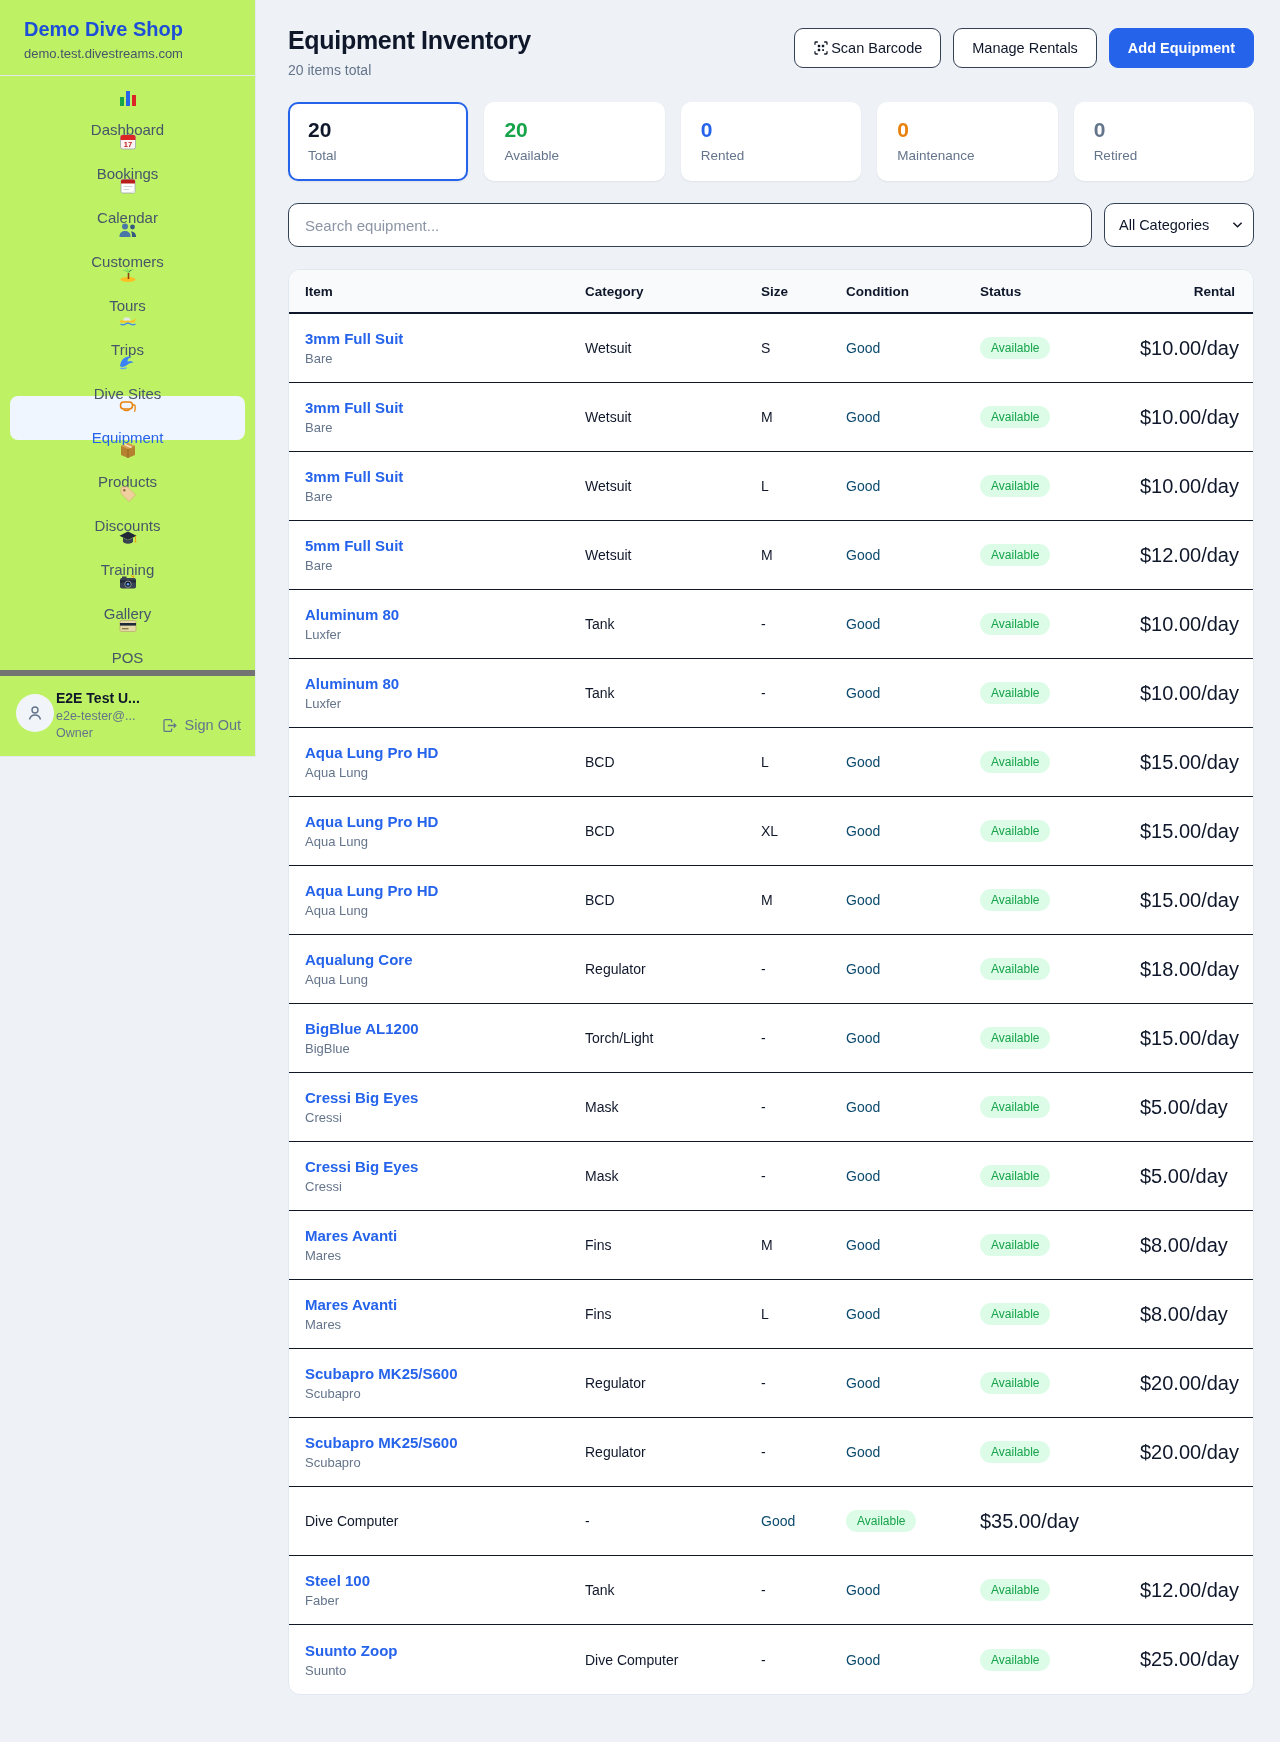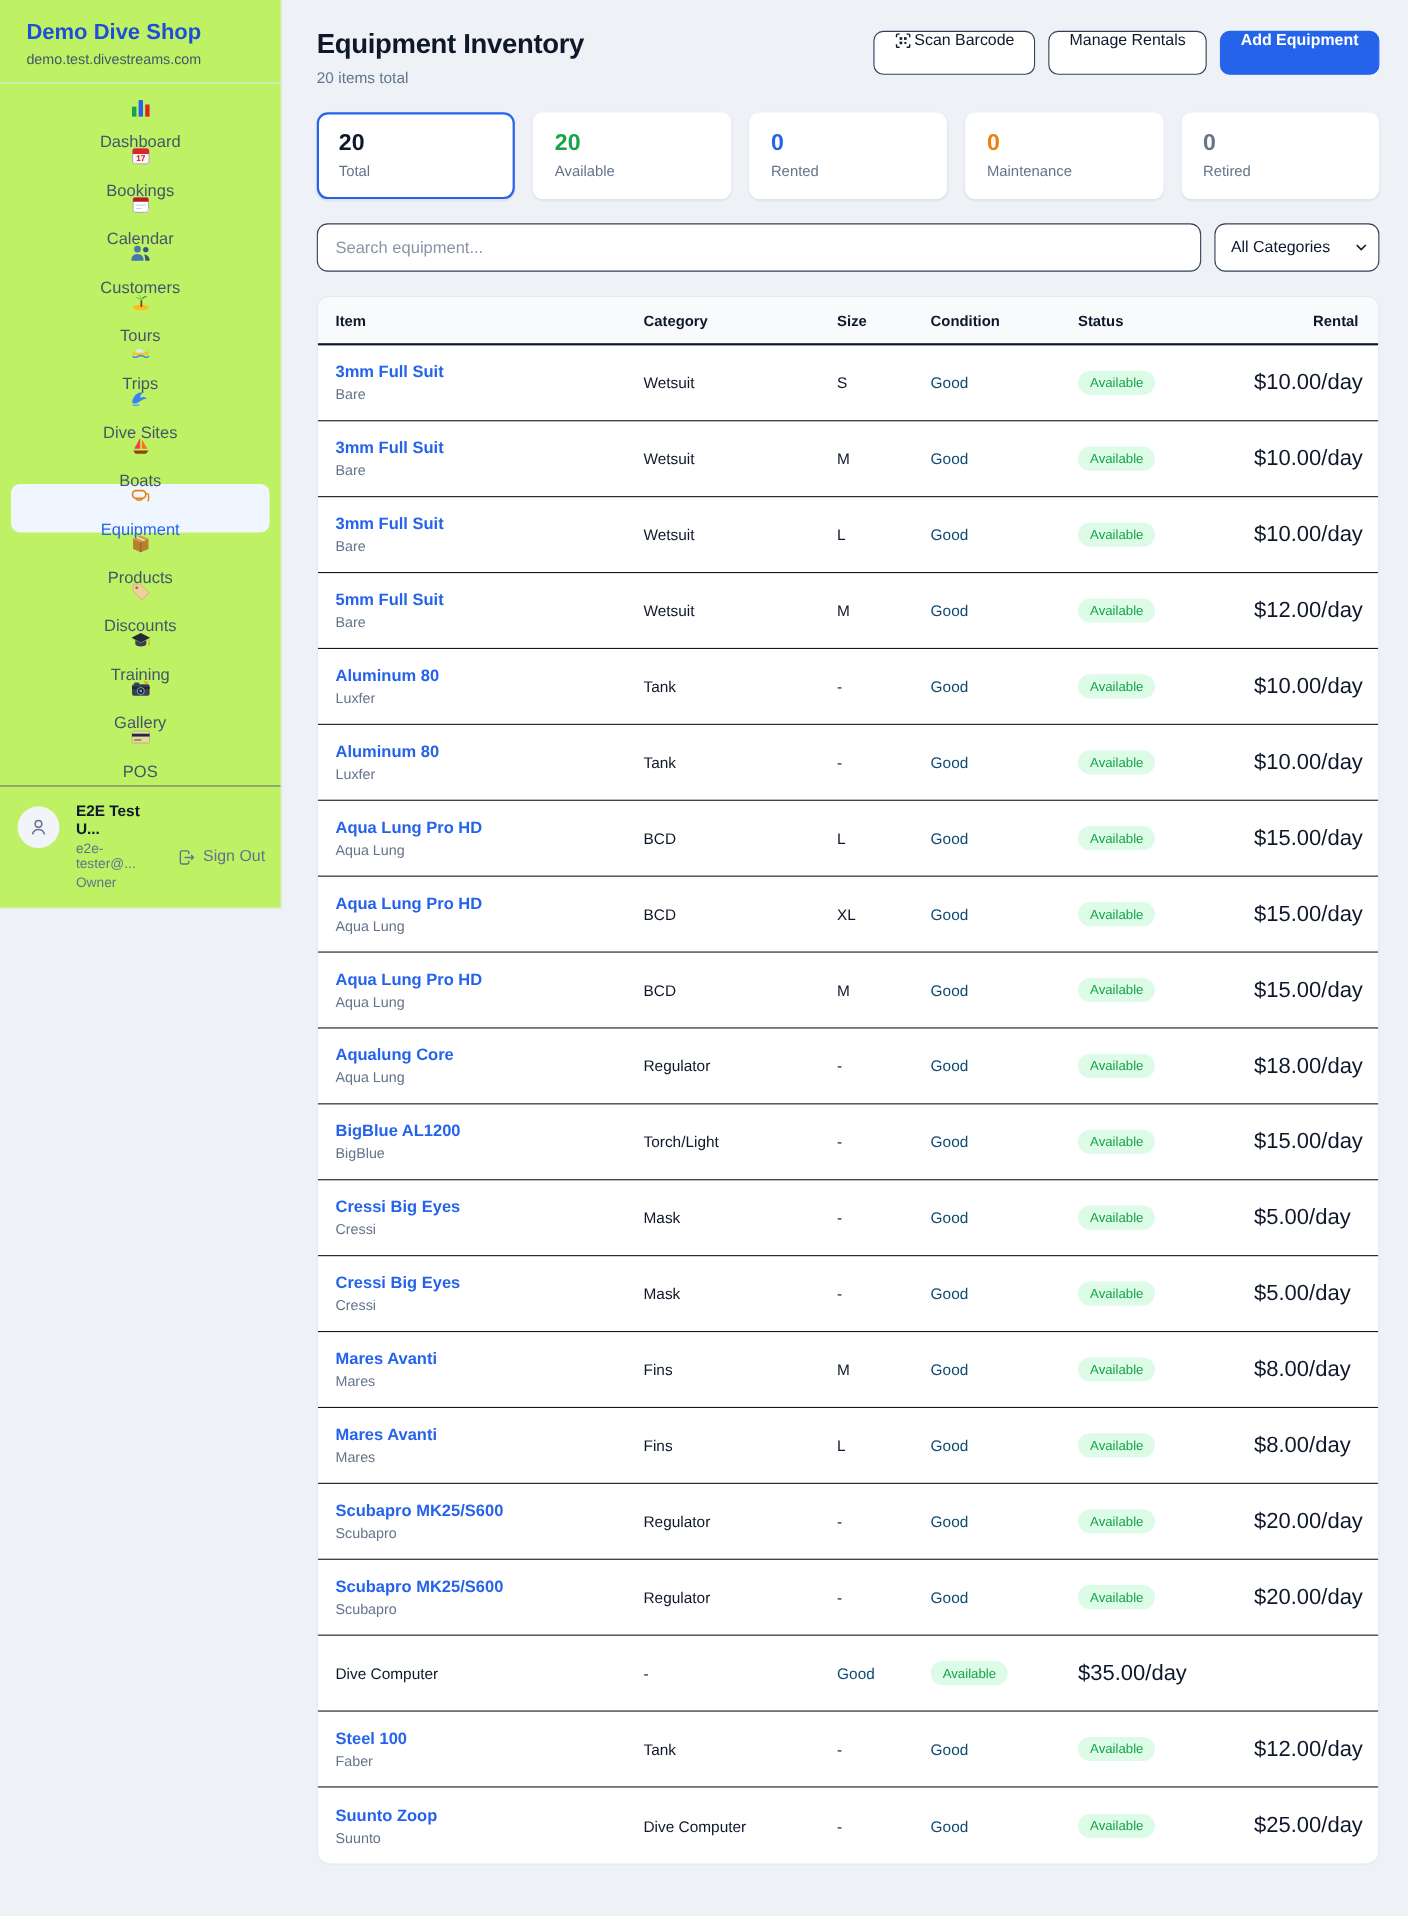--- a/index.html
+++ b/index.html
@@ -11,40 +11,40 @@
              border-right: 1px solid #e2e8f0; border-bottom: 1px solid #e2e8f0; }
   .brand { padding: 18px 24px 14px; border-bottom: 1px solid #e2e8f0; }
   .brand-title { font-size: 20px; font-weight: bold; color: #1d4ed8; margin-bottom: 5px; }
   .brand-sub { font-size: 13px; color: #475569; }
   .nav { padding: 12px 0 10px; }
   .nav-item { display: flex; align-items: center; gap: 13px; height: 44px; margin: 0 10px;
               padding: 0 13px; border-radius: 8px; color: #475569; font-size: 15px; cursor: pointer; flex-direction: column; }
   .nav-item.active { background: #eff6ff; color: #2563eb; }
   .nav-icon { width: 20px; height: 20px; display: inline-flex; flex: 0 0 auto; }
   .nav-icon svg { width: 20px; height: 20px; }
-  .user-row { border-top: 1px solid #737373; padding: 14px 14px 16px 16px; display: flex; gap: 15px; }
+  .user-row { border-top: 6px solid #737373; padding: 14px 14px 16px 16px; display: flex; gap: 2px; }
   .avatar { width: 38px; height: 38px; border-radius: 50%; background: #f1f5f9; flex: 0 0 auto;
             display: flex; align-items: center; justify-content: center; margin-top: 4px; }
   .avatar svg { width: 20px; height: 20px; }
   .user-meta { flex: 1 1 auto; min-width: 0; }
   .user-name { font-weight: bold; font-size: 14px; color: #0f172a; }
   .user-email, .user-role { font-size: 12.5px; color: #64748b; margin-top: 3px; }
   .signout { display: flex; align-items: center; gap: 7px; color: #64748b; font-size: 14.5px;
              margin-top: 20px; cursor: pointer; white-space: nowrap; }
   .signout svg { width: 17px; height: 17px; }
 
   
   .main { margin-left: 256px; padding: 26px 26px 0 32px; }
   .page-head { display: flex; justify-content: space-between; align-items: flex-start; }
   .page-title { font-size: 25px; font-weight: bold; letter-spacing: -0.3px; color: #0f172a; }
   .page-sub { font-size: 14px; color: #64748b; margin-top: 7px; }
   .head-actions { display: flex; gap: 12px; margin-top: 2px; }
   .btn { height: 40px; padding: 0 18px; border-radius: 9px; border: 1px solid #334155; background: #fff;
          font-family: "Liberation Sans", sans-serif; font-size: 14.5px; font-weight: 500; color: #0f172a;
-         display: inline-flex; align-items: flex-start; gap: 2px; cursor: pointer; }
+         display: inline-flex; align-items: center; gap: 2px; cursor: pointer; }
   .btn svg { width: 16px; height: 16px; }
   .btn-primary { background: #2563eb; border-color: #2563eb; color: #fff; font-weight: 600; }
 
   .stats { display: flex; gap: 16px; margin-top: 24px; }
   .stat-card { flex: 1 1 0; background: #fff; border: 2px solid transparent; border-radius: 10px;
                padding: 14px 18px 16px; box-shadow: 0 1px 2px rgba(15,23,42,.07); cursor: pointer; }
   .stat-card.selected { border-color: #2563eb; }
   .stat-value { font-size: 21px; font-weight: bold; }
   .stat-label { font-size: 13.5px; color: #64748b; margin-top: 6px; }
 
@@ -157,30 +157,20 @@
         </div>
         <div class="nav-item">
           <span class="nav-icon">
             <svg viewBox="0 0 20 20">
               <path d="M2 14c1-6.5 5-10.5 11.5-9.3-3.2 1-4.3 3-3.7 5.1 2-1.6 4.7-1 5.7 1.2-4-.9-5.2 2-9.2 3.6-1.6.6-3.2.4-4.3-.6z" fill="#3b82f6"></path>
               <path d="M2.5 16c2 1 4 .8 6-.3" stroke="#60a5fa" stroke-width="1.4" fill="none"></path>
             </svg>
           </span>
           <span>Dive Sites</span>
         </div>
-        <div class="nav-item">
-          <span class="nav-icon">
-            <svg viewBox="0 0 20 20">
-              <path d="M9.5 2v10H4z" fill="#ef4444"></path>
-              <path d="M11 3.5v8.5h5z" fill="#f97316"></path>
-              <path d="M3 13.5h14l-2.2 3H5.2z" fill="#92400e"></path>
-            </svg>
-          </span>
-          <span>Boats</span>
-        </div>
         <div class="nav-item active">
           <span class="nav-icon">
             <svg viewBox="0 0 20 20" fill="none" stroke="#e8820c" stroke-width="1.5">
               <rect x="2.5" y="6" width="12" height="7" rx="3.2"></rect>
               <path d="M5.5 13.5c1.2 1.6 4.8 1.6 6 0" stroke-width="1.3"></path>
               <path d="M14.5 9h2c.9 0 .9 5 0 6.8" stroke-width="1.3"></path>
             </svg>
           </span>
           <span>Equipment</span>
         </div>

